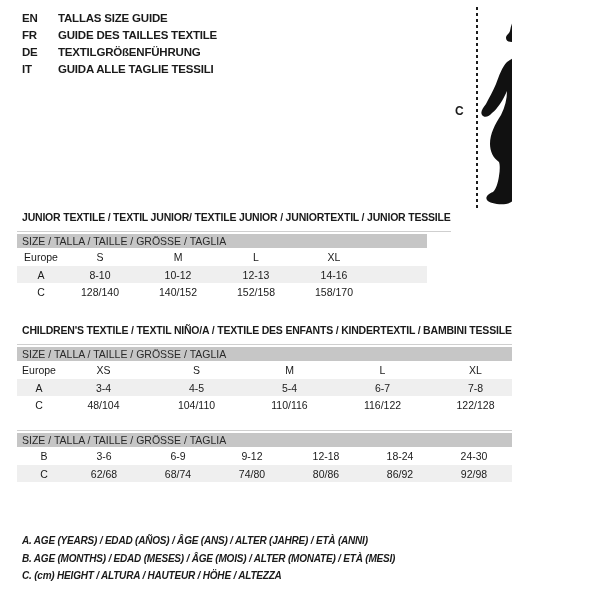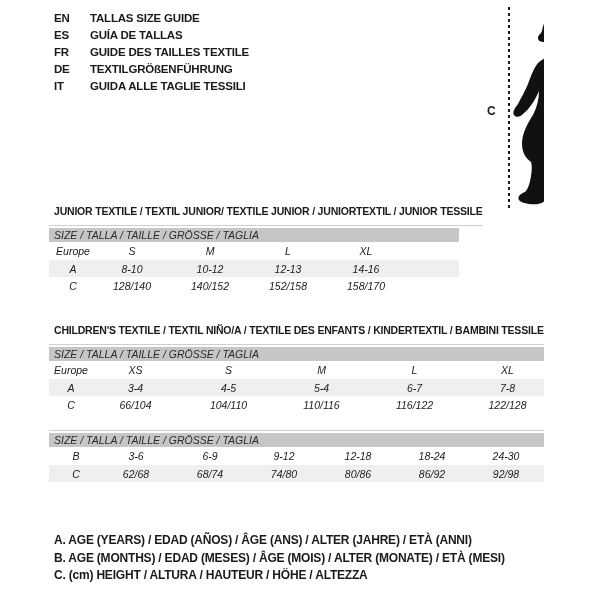--- a/index.html
+++ b/index.html
@@ -1,68 +1,64 @@
 <!DOCTYPE html>
 <html><head>
 <meta charset="utf-8">
 <style>
   html,body{margin:0;padding:0;background:#fff;}
   #page{position:relative;width:512px;height:600px;background:#ffffff;overflow:hidden;
-        font-family:"Liberation Sans",sans-serif;color:#1a1a1a;margin-left:32px;}
+        font-family:"Liberation Sans",sans-serif;color:#1a1a1a;}
 
   
   .lang-list{position:absolute;top:10px;left:22px;}
   .lang-row{display:flex;line-height:17px;font-size:11.5px;font-weight:bold;letter-spacing:-0.2px;}
   .lang-code{width:36px;flex:0 0 36px;}
 
   
   .dash-line{position:absolute;left:476px;top:7px;width:2px;height:204px;
              background:repeating-linear-gradient(to bottom,#1c1c1c 0 3px,transparent 3px 6px);}
   .c-label{position:absolute;left:455px;top:104px;font-size:12px;font-weight:bold;}
   .baby-svg{position:absolute;left:480px;top:5px;width:120px;height:210px;}
 
   
   .tblock{position:absolute;left:17px;}
   .tbl-title{font-weight:bold;font-size:10.5px;letter-spacing:-0.2px;padding-left:5px;
              line-height:12px;white-space:nowrap;}
   .tbl-title.two{line-height:14.5px;white-space:normal;}
   .topline{border-top:1px solid #cfcfcf;margin-top:8px;}
   table.size-table{border-collapse:separate;border-spacing:0;table-layout:fixed;margin-top:2px;}
   .w410{width:410px;} .w570{width:570px;}
-  table.size-table td{font-size:10.5px;overflow:hidden;white-space:nowrap;font-style:italic;}
+  table.size-table td{font-size:10.5px;overflow:hidden;white-space:nowrap;}
   tr.bar-row td{background:#c6c6c6;color:#2a2a2a;height:13px;padding:0 0 1px 5px;text-align:left;}
   tr.cols-row td{height:16px;}
   tr.data-row td{height:15px;}
   td.lab{text-align:center;padding-left:5px;}
   td.val{text-align:center;}
   tr.shade td{background:#efefef;}
   col.lab1{width:44px;} col.c1{width:78px;}
   col.lab2{width:40px;} col.c2{width:93px;}
   col.lab3{width:50px;} col.c3{width:74px;}
   col.fill{width:auto;}
 
   
   .notes{position:absolute;left:22px;top:532px;}
-  .note-line{font-size:12px;font-weight:bold;line-height:17.5px;letter-spacing:-0.2px;white-space:nowrap;}
-
-  #b1{top:205px;} #b2{top:324px;} #b3{top:426px;}
+  .note-line{font-size:10px;font-weight:bold;line-height:17.5px;letter-spacing:-0.2px;white-space:nowrap;font-style:italic;}
+
+  #b1{top:211px;} #b2{top:324px;} #b3{top:426px;}
 </style>
 </head>
 <body>
 
 <div id="page">
 
   <div class="lang-list">
     <div class="lang-row">
       <span class="lang-code">EN</span>
       <span class="lang-title">TALLAS SIZE GUIDE</span>
-    </div>
-    <div class="lang-row">
-      <span class="lang-code">ES</span>
-      <span class="lang-title">GUÍA DE TALLAS</span>
     </div>
     <div class="lang-row">
       <span class="lang-code">FR</span>
       <span class="lang-title">GUIDE DES TAILLES TEXTILE</span>
     </div>
     <div class="lang-row">
       <span class="lang-code">DE</span>
       <span class="lang-title">TEXTILGRÖßENFÜHRUNG</span>
     </div>
     <div class="lang-row">
@@ -164,21 +160,21 @@
           <td class="lab">A</td>
           <td class="val">3-4</td>
           <td class="val">4-5</td>
           <td class="val">5-4</td>
           <td class="val">6-7</td>
           <td class="val">7-8</td>
           <td></td>
         </tr>
         <tr class="data-row">
           <td class="lab">C</td>
-          <td class="val">66/104</td>
+          <td class="val">48/104</td>
           <td class="val">104/110</td>
           <td class="val">110/116</td>
           <td class="val">116/122</td>
           <td class="val">122/128</td>
           <td></td>
         </tr>
       </tbody>
     </table>
   </div>
 

